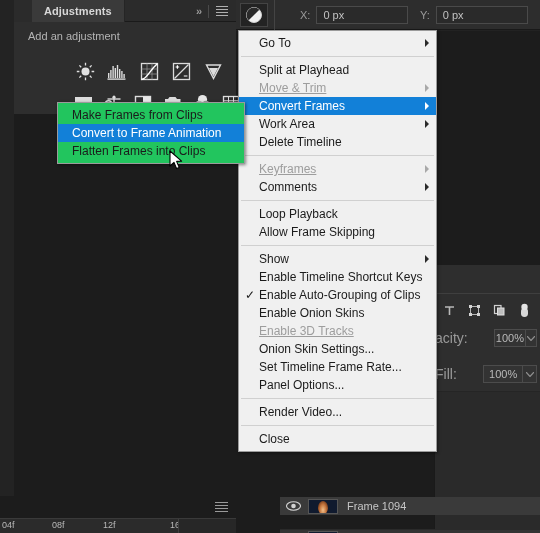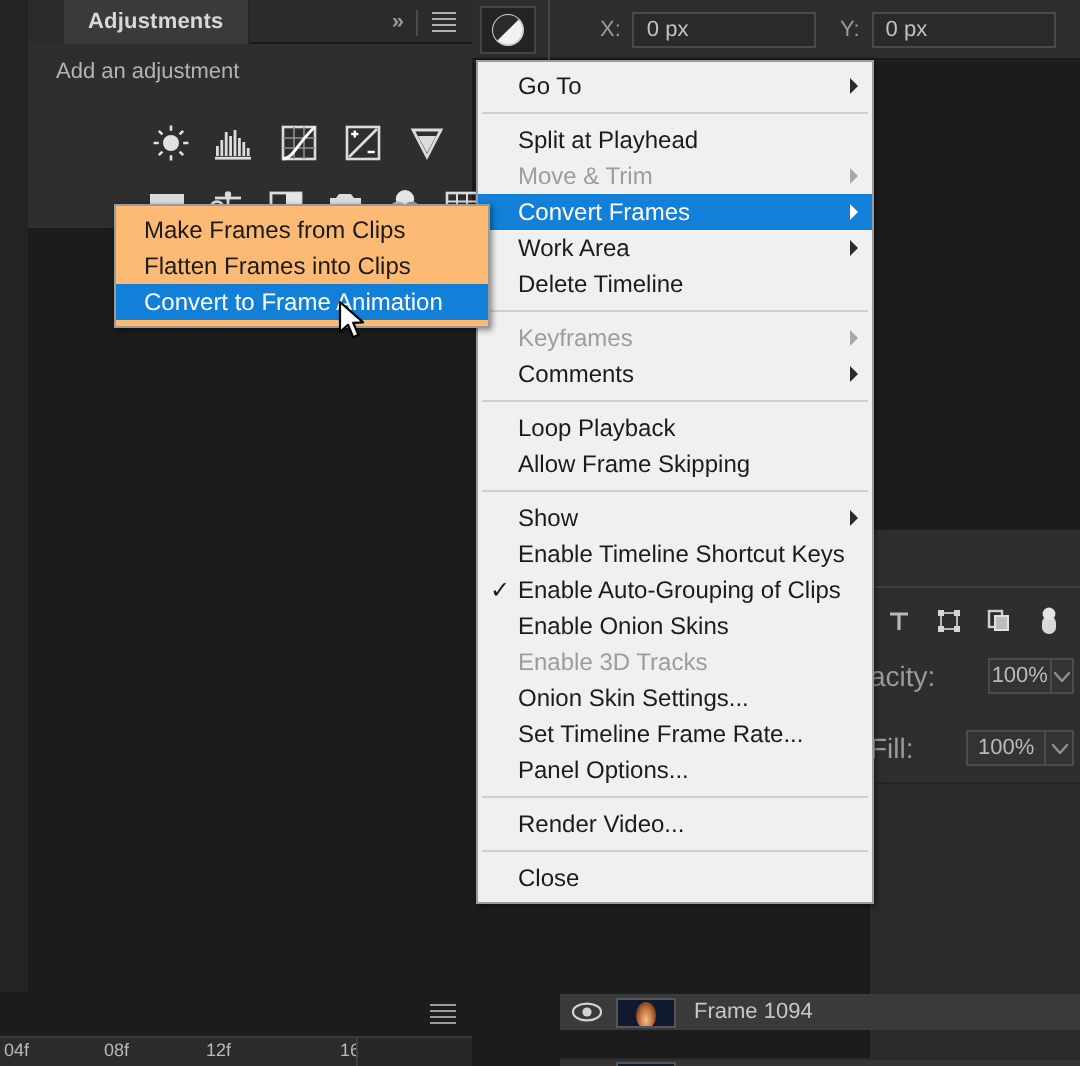--- a/index.html
+++ b/index.html
@@ -158,38 +158,38 @@
     position:absolute; left:238px; top:30px; width:199px;
     background:#f0f0f0; border:1px solid #9b9b9b;
     box-shadow: 1px 1px 3px rgba(0,0,0,.45);
     padding: 3px 0;
   }
   .mi {
     position:relative; height:18px; line-height:18px;
     padding-left:20px; padding-right:18px;
     color:#1b1b1b; font-size:12px; white-space:nowrap;
   }
-  .mi.disabled { color:#9d9d9d; }
+  .mi.disabled { color:#9d9d9d;text-decoration:underline; }
   .mi.sel { background:#1280d8; color:#ffffff; }
   .mi .arrow {
     position:absolute; right:7px; top:50%; margin-top:-4px;
     width:0;height:0; border-left:4px solid #2a2a2a;
     border-top:4px solid transparent; border-bottom:4px solid transparent;
   }
   .mi.sel .arrow { border-left-color:#ffffff; }
   .mi.disabled .arrow { border-left-color:#a8a8a8; }
   .mi .check {
     position:absolute; left:6px; top:0; font-size:12px; color:#1b1b1b; line-height:18px;
   }
   .msep { height:1px; background:#d0d0d0; margin:4px 2px; }
 
   
   .sub-menu {
     position:absolute; left:57px; top:102px; width:188px;
-    background:#fdba74; border:1px solid #9b9b9b;
+    background:#22c55e; border:1px solid #9b9b9b;
     box-shadow: 1px 1px 3px rgba(0,0,0,.45);
     padding:3px 0;
   }
   .sub-menu .mi { padding-left:14px; }
 
   
   .cursor { position:absolute; left:169px; top:150px; width:16px; height:22px; }
 </style>
 </head>
 <body>
@@ -463,22 +463,22 @@
       <div class="mi"><span>Set Timeline Frame Rate...</span></div>
       <div class="mi"><span>Panel Options...</span></div>
       <div class="msep"></div>
       <div class="mi"><span>Render Video...</span></div>
       <div class="msep"></div>
       <div class="mi"><span>Close</span></div>
     </div>
 
   <div class="sub-menu" id="sub-menu">
       <div class="mi"><span>Make Frames from Clips</span></div>
+      <div class="mi sel"><span>Convert to Frame Animation</span></div>
       <div class="mi"><span>Flatten Frames into Clips</span></div>
-      <div class="mi sel"><span>Convert to Frame Animation</span></div>
     </div>
 
   <div class="cursor">
     <svg width="16" height="22" viewBox="0 0 16 22">
       <path d="M1 1 L1 16 L5 12.4 L7.6 18.6 L10.2 17.4 L7.6 11.4 L12.6 11.2 Z" fill="#ffffff" stroke="#000000" stroke-width="1.1" stroke-linejoin="round"></path>
     </svg>
   </div>
 
 </div>
 

